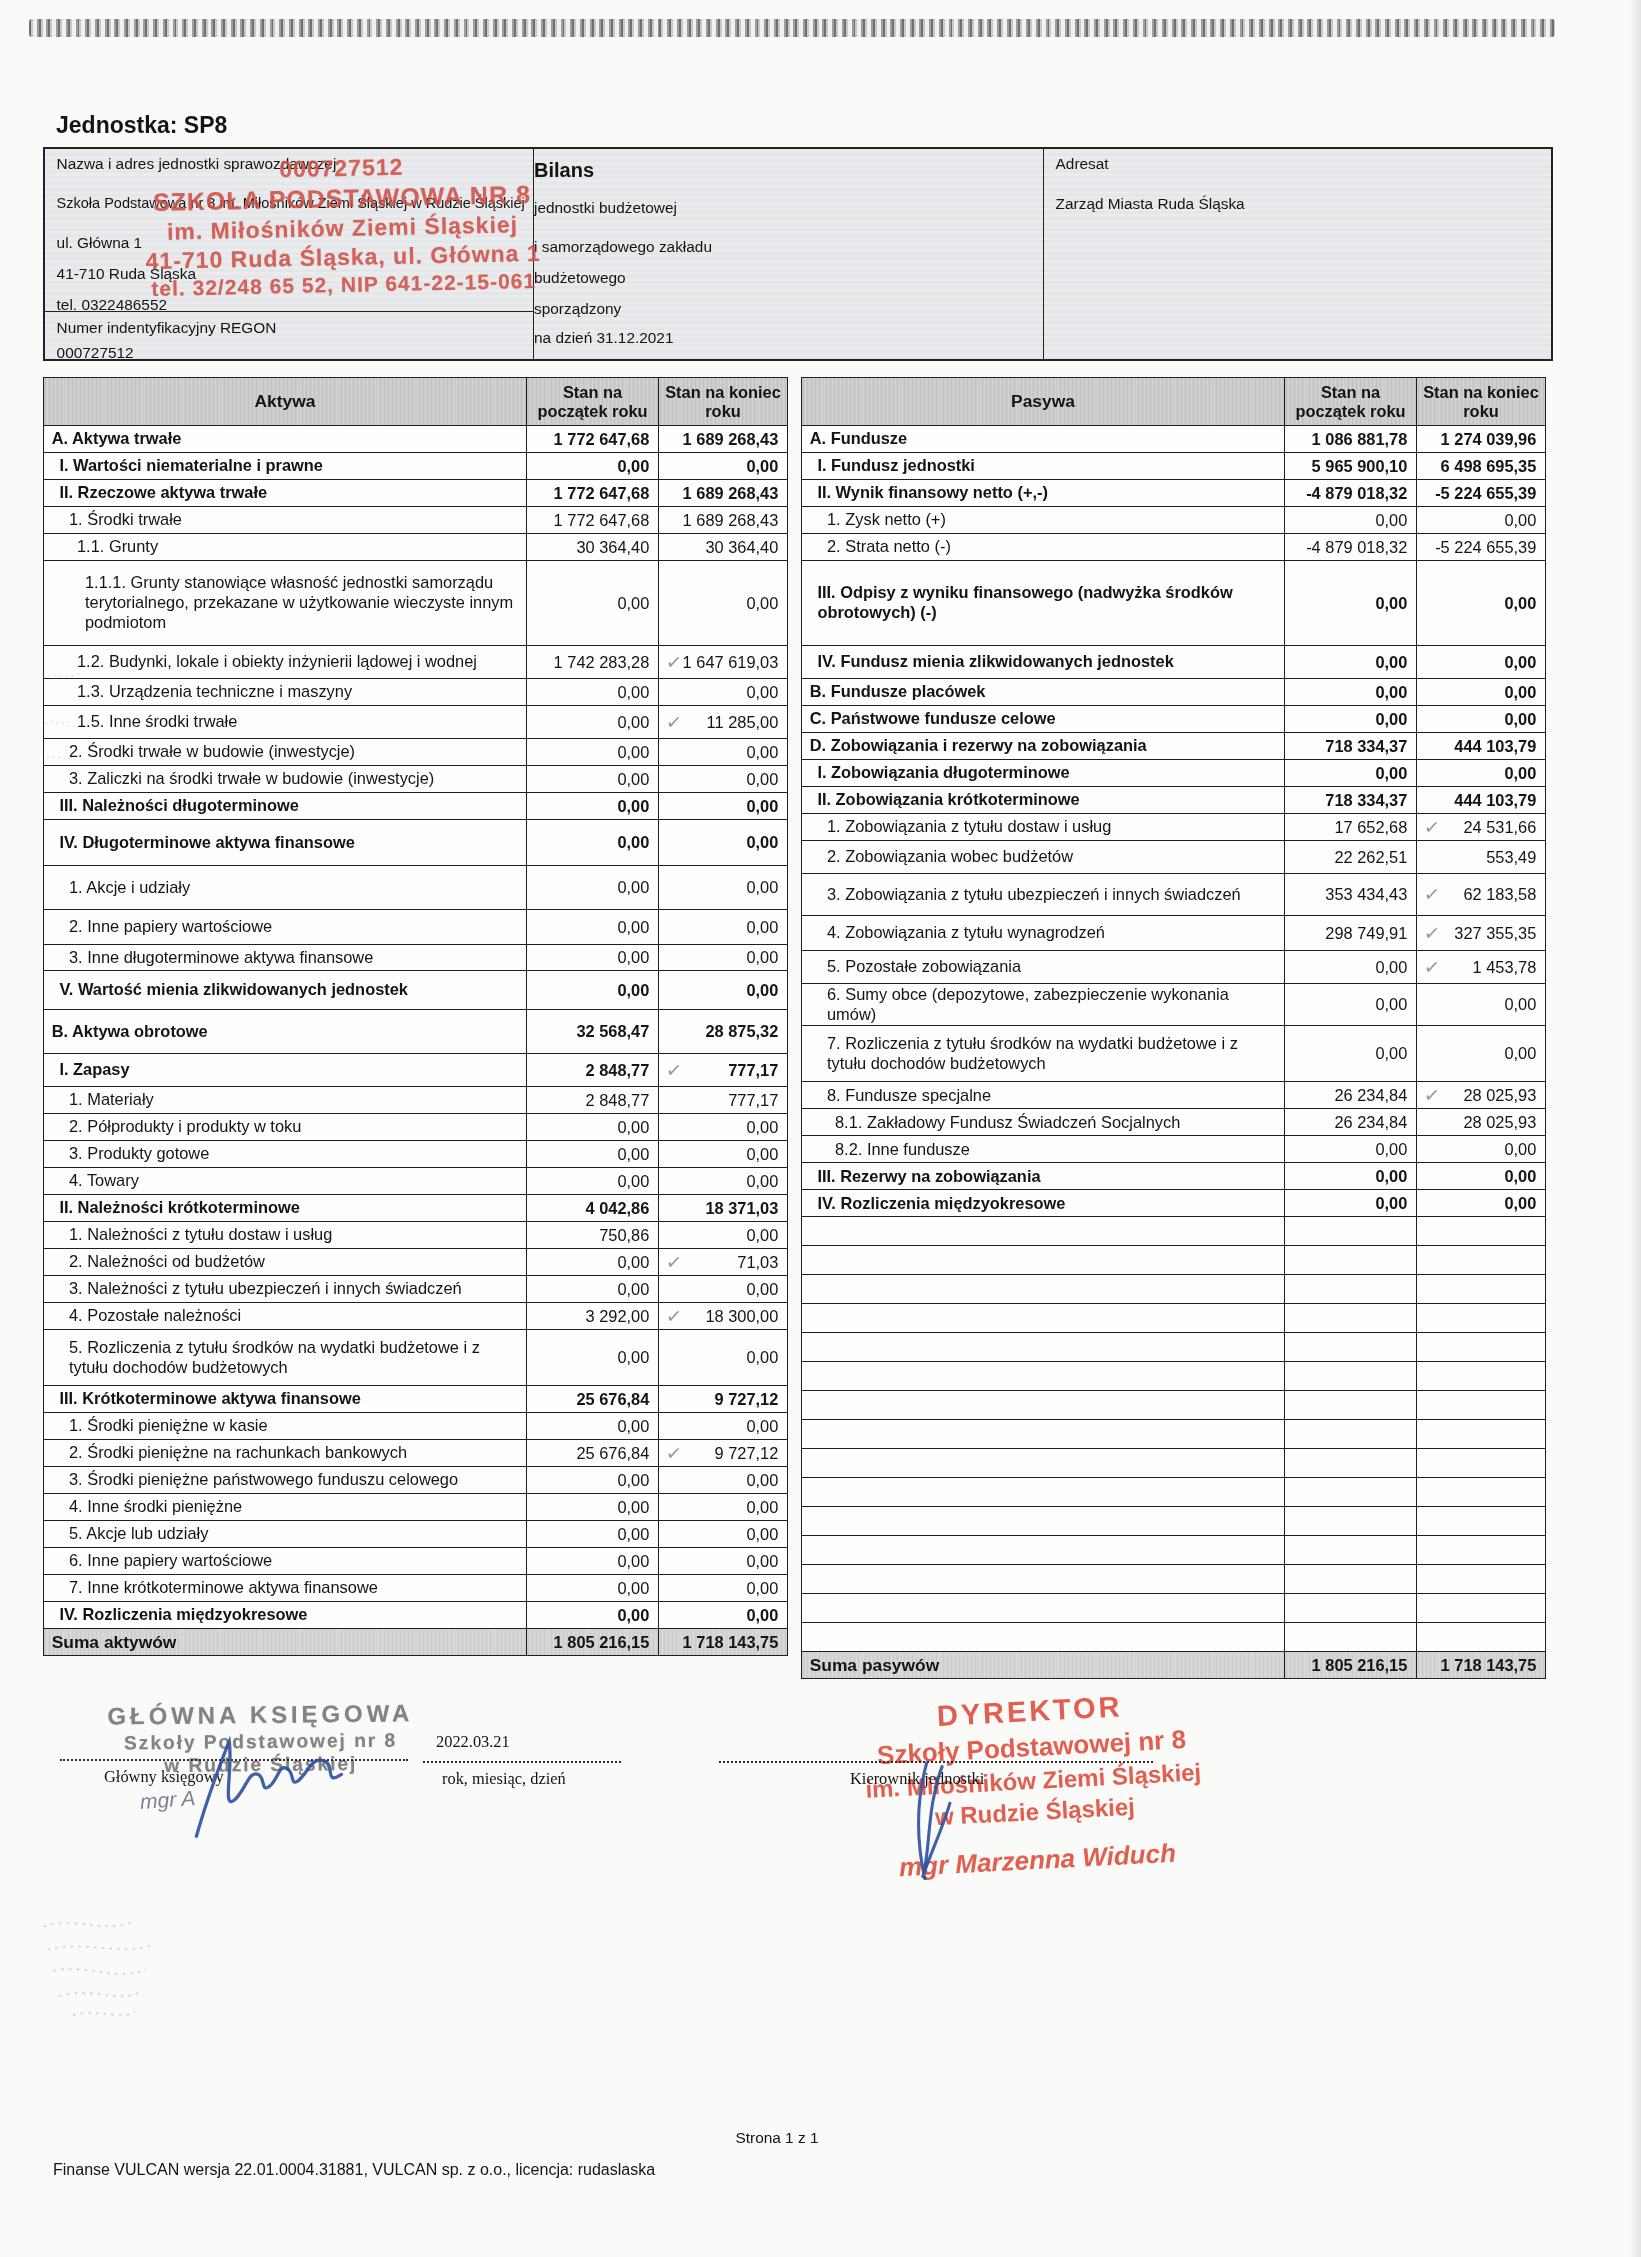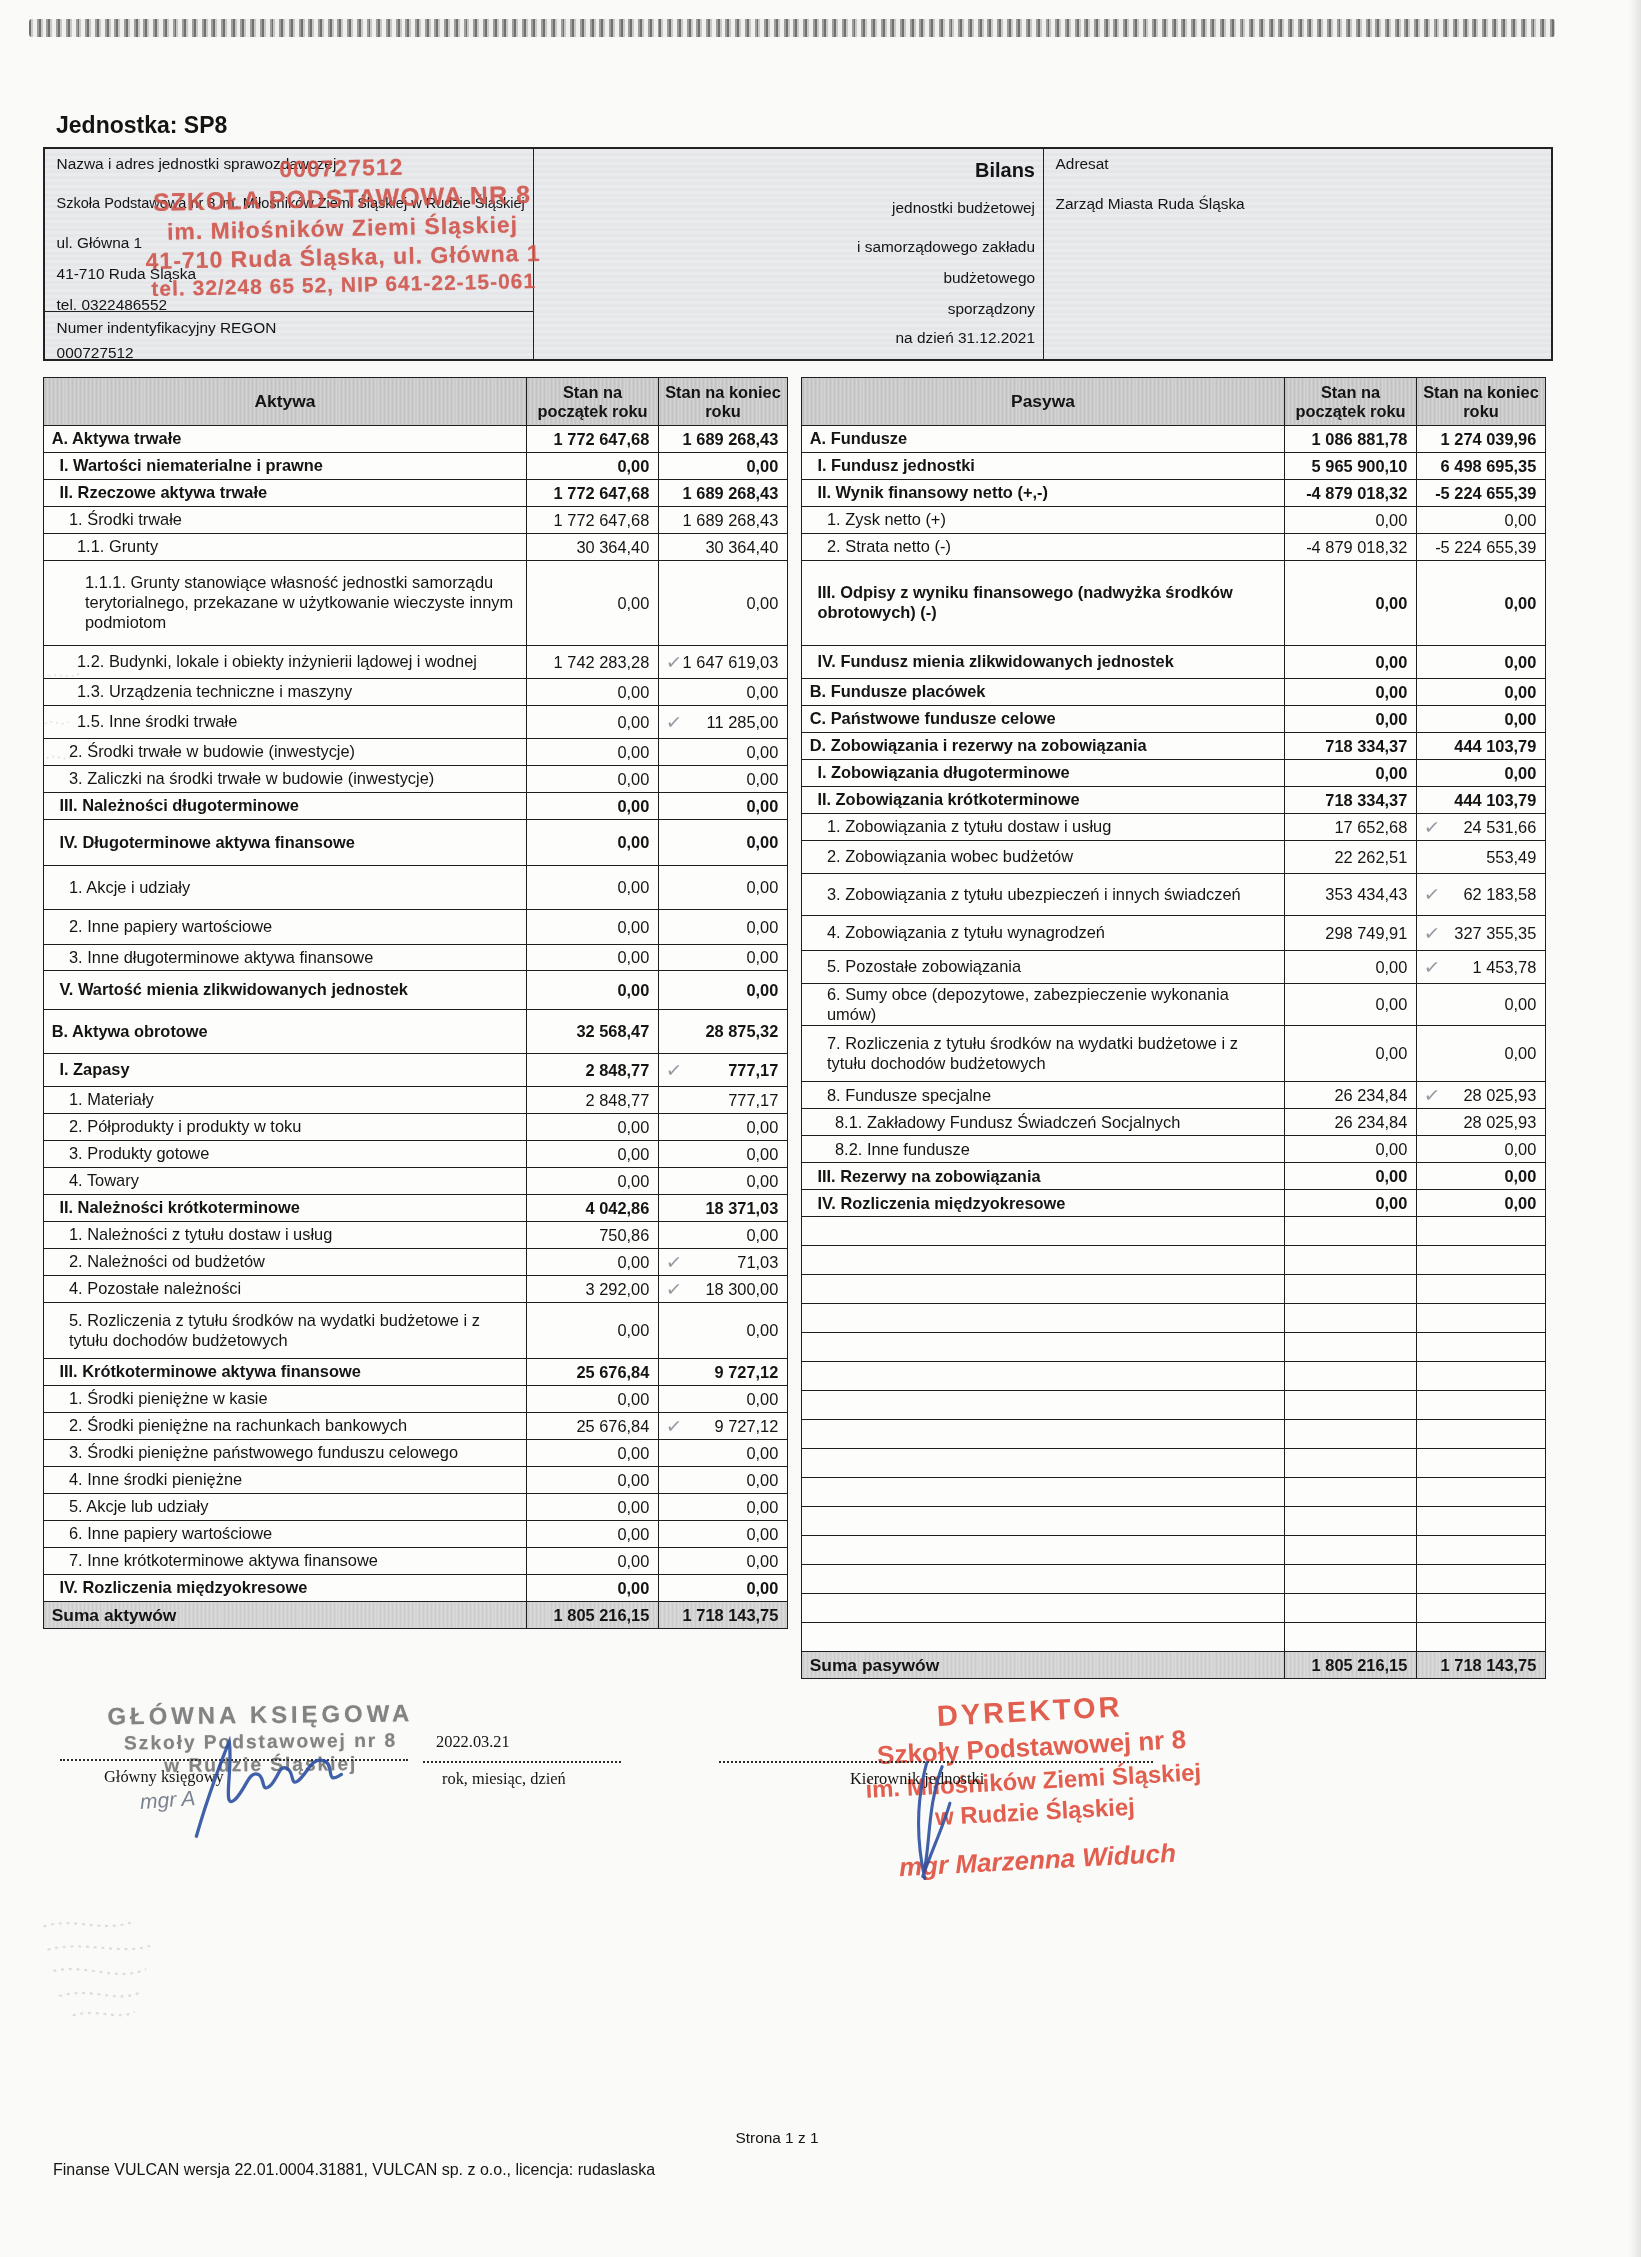--- a/index.html
+++ b/index.html
@@ -17,21 +17,21 @@
   
   .hdr{position:absolute;left:43px;top:147px;width:1506px;height:210px;border:2.9px solid #222;
        display:flex;background:#e6e8ea;}
   .hdr-col{position:relative;border-right:1.9px solid #222;
     background:repeating-linear-gradient(0deg,#e4e6e9 0 2.9px,#e9ebed 2.9px 5.8px);}
   .hdr-left{width:488px;}
   .hdr-mid{width:509px;}
   .hdr-right{flex:1;border-right:none;}
   .hline{position:absolute;left:11.6px;font-size:15.4px;white-space:nowrap;}
   .hdiv{position:absolute;left:0;right:0;top:162px;border-top:1.9px solid #222;}
-  .cline{position:absolute;left:0;right:8px;text-align:right;font-size:15.4px;}
+  .cline{position:absolute;left:0;right:0;text-align:left;font-size:15.4px;}
   .bilans-title{font-weight:bold;font-size:20px;}
   
   .stamp-red{position:absolute;left:106px;top:154px;width:473px;text-align:center;
      color:#cf5148;font-weight:bold;transform:rotate(-1.2deg);opacity:.88;letter-spacing:1px;
      line-height:1.25;pointer-events:none;z-index:5;white-space:nowrap;}
   .stamp-red div{text-shadow:0 0 1px rgba(207,81,72,.5);}
   
   table.bal{position:absolute;top:377px;border-collapse:collapse;table-layout:fixed;background:#fdfdfc;}
   #tbl-aktywa{left:43px;}
   #tbl-pasywa{left:801px;}
@@ -467,20 +467,33 @@
             </div>
           </td>
           <td class="val">
             <div class="vwrap">
               <span class="chk">✓</span>
               <span>71,03</span>
             </div>
           </td>
         </tr>
         <tr>
+          <td class="lbl ind2">3. Należności z tytułu ubezpieczeń i innych świadczeń</td>
+          <td class="val">
+            <div class="vwrap">
+              <span>0,00</span>
+            </div>
+          </td>
+          <td class="val">
+            <div class="vwrap">
+              <span>0,00</span>
+            </div>
+          </td>
+        </tr>
+        <tr>
           <td class="lbl ind2">4. Pozostałe należności</td>
           <td class="val">
             <div class="vwrap">
               <span>3 292,00</span>
             </div>
           </td>
           <td class="val">
             <div class="vwrap">
               <span class="chk">✓</span>
               <span>18 300,00</span>

